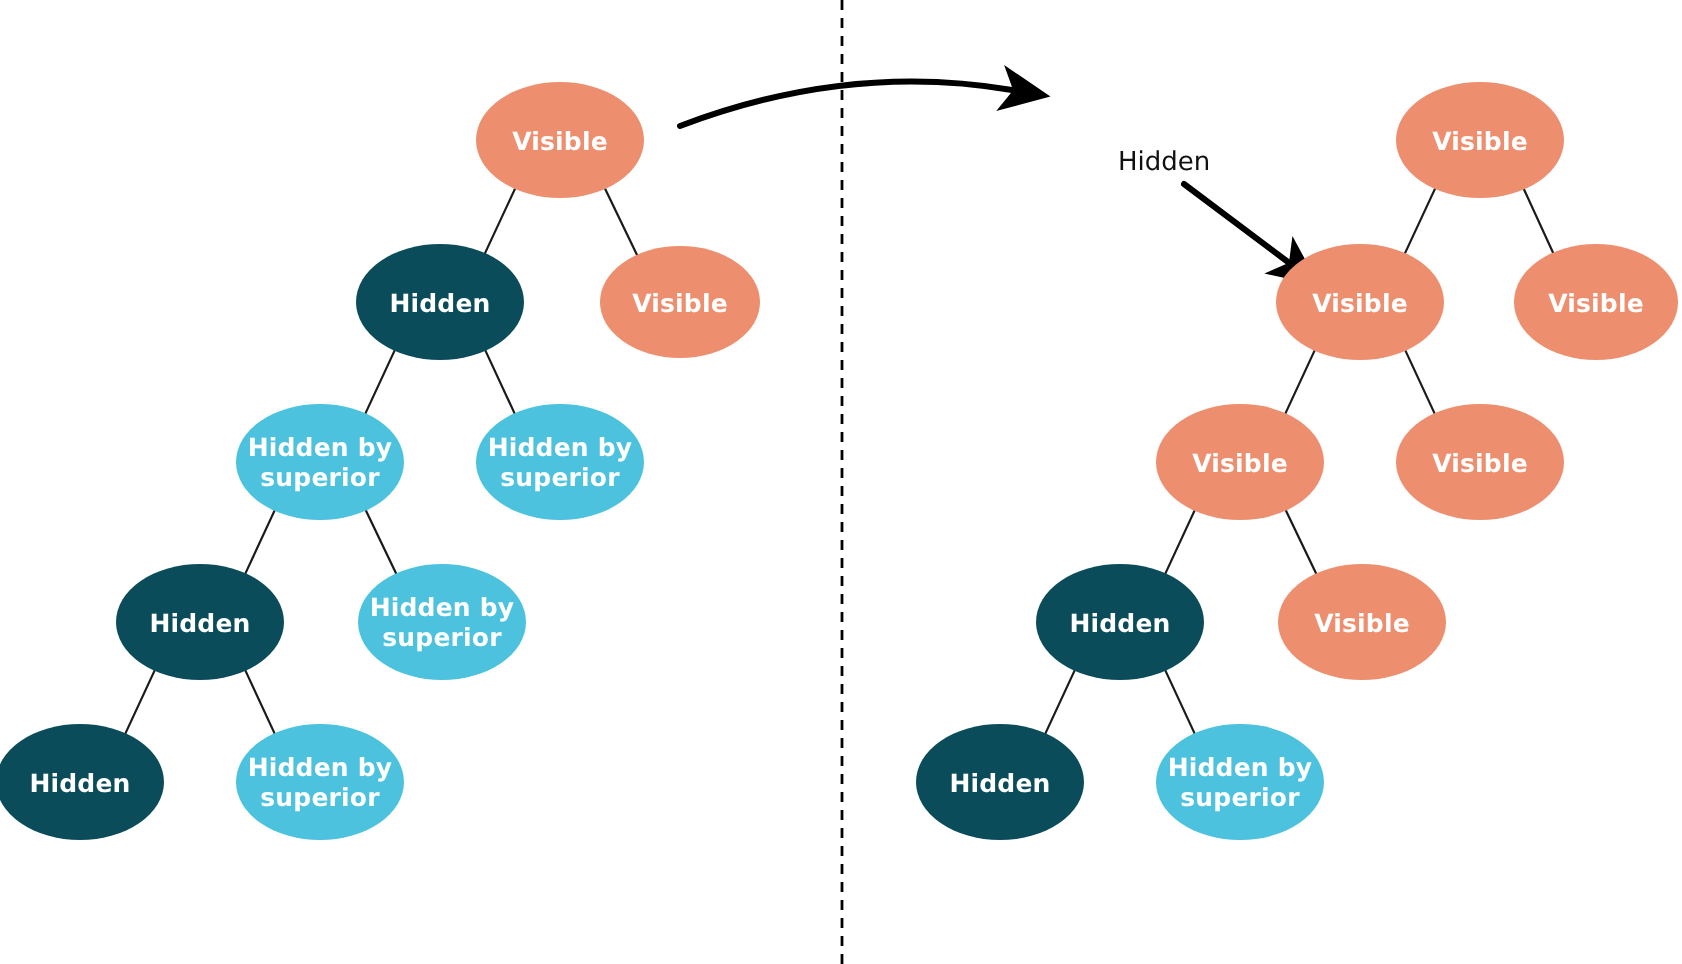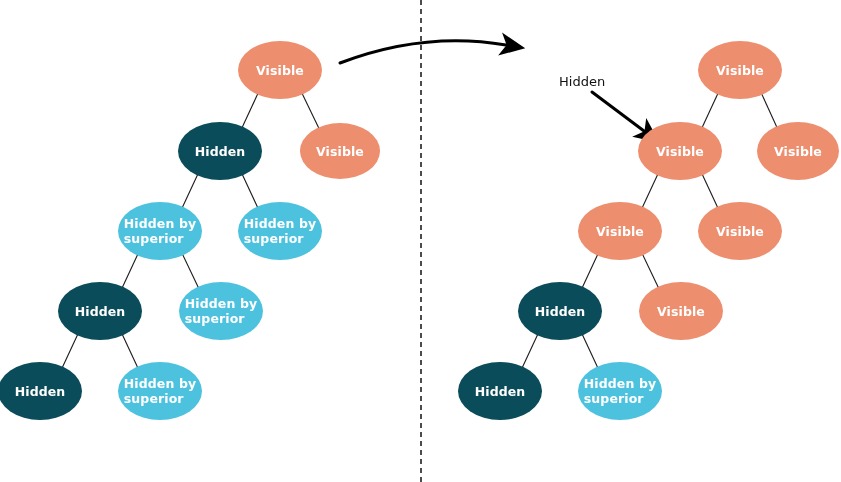--- a/index.html
+++ b/index.html
@@ -23,20 +23,21 @@
     top: 0;
     width: 841px;
     height: 482px;
     pointer-events: none;
   }
   .node {
     position: absolute;
     display: flex;
     align-items: center;
     justify-content: center;
+    text-align: center;
     border-radius: 50%;
     color: #ffffff;
     font-weight: bold;
     font-size: 12.5px;
     line-height: 15px;
     letter-spacing: 0.1px;
     box-sizing: border-box;
     padding: 0 4px;
     z-index: 2;
   }

